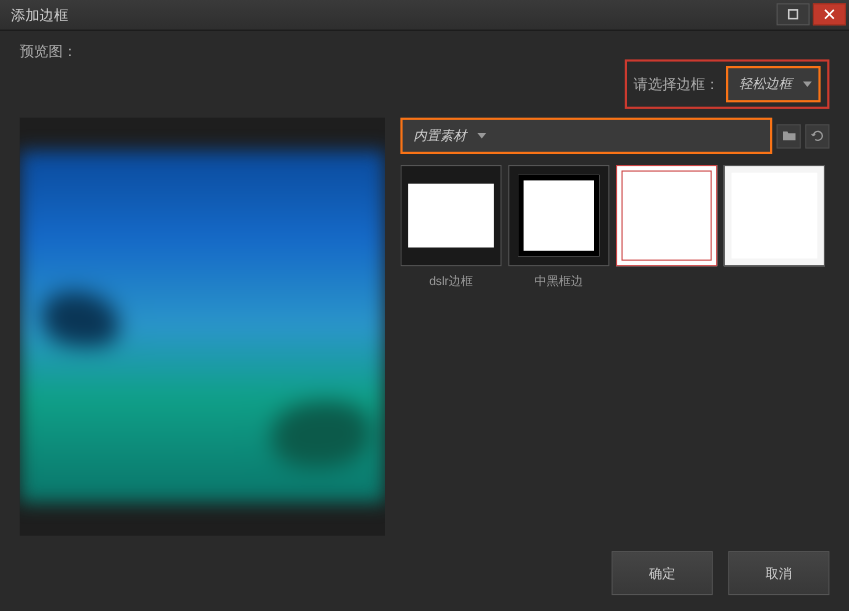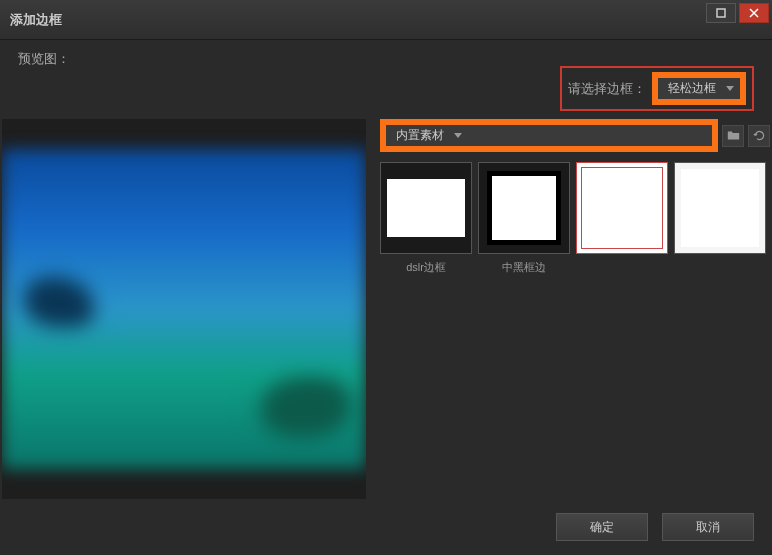--- a/index.html
+++ b/index.html
@@ -1,28 +1,27 @@
 <!DOCTYPE html>
 <html><head>
   <meta charset="utf-8">
   <style>
     * { margin: 0; padding: 0; box-sizing: border-box; font-family: "Microsoft YaHei", sans-serif; }
     body { background: #2a2a2a; width: 772px; height: 555px; overflow: hidden; }
     
     .titlebar {
-      height: 40px;
+      height: 28px;
       background: linear-gradient(#3a3a3a, #2e2e2e);
       display: flex;
       align-items: center;
       justify-content: space-between;
       padding-left: 10px;
       color: #ccc;
       font-size: 13px;
       border-bottom: 1px solid #1a1a1a;
-      font-weight: bold;
     }
     .titlebar-controls { display: flex; height: 100%; }
     .titlebar-btn {
       width: 30px; height: 20px;
       display: flex; align-items: center; justify-content: center;
       margin-top: 3px; margin-right: 3px;
       border: 1px solid #555;
       background: #3a3a3a;
       color: #ccc;
       cursor: pointer;
@@ -43,33 +42,34 @@
       align-items: center;
       border: 2px solid #cc3a2f;
       padding: 4px 6px;
       gap: 6px;
       margin-top: 16px;
     }
     .dropdown {
       display: flex;
       align-items: center;
       background: #3a3a3a;
-      border: 6px solid #f97316;
+      border: 2px solid #f97316;
       height: 33px;
       padding: 0 6px 0 10px;
       color: #ccc;
       font-size: 12px;
       gap: 10px;
       cursor: pointer;
+      font-style: italic;
     }
     .dropdown .arrow { border-left: 4px solid transparent; border-right: 4px solid transparent; border-top: 5px solid #999; }
     
     .main {
       display: flex;
-      padding: 0 2px;
+      padding: 0 18px;
       gap: 14px;
     }
     .preview {
       width: 510px;
       height: 380px;
       background: #1e1e1e;
       position: relative;
       overflow: hidden;
       display: flex;
       align-items: center;
@@ -167,21 +167,21 @@
     .t-white6 div { width:78px; height:78px; background:#fff; }
     
     .footer {
       position: absolute;
       bottom: 14px;
       right: 18px;
       display: flex;
       gap: 14px;
     }
     .btn {
-      width: 92px; height: 28px;
+      width: 92px; height: 40px;
       background: linear-gradient(#454545, #383838);
       border: 1px solid #555;
       color: #ccc;
       font-size: 12px;
       display: flex; align-items: center; justify-content: center;
       cursor: pointer;
     }
   </style>
 </head>
 <body>

